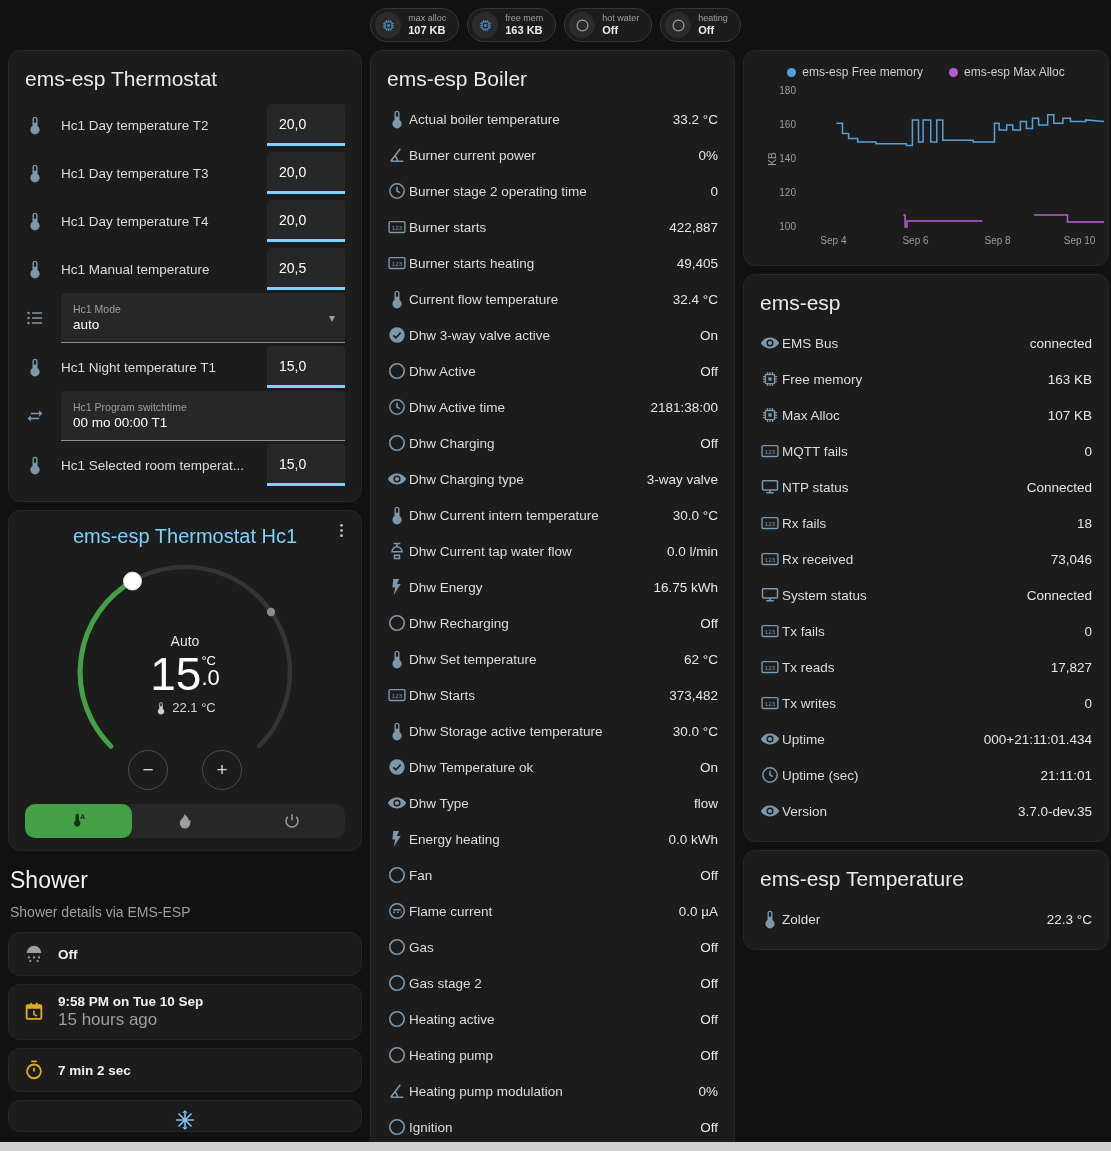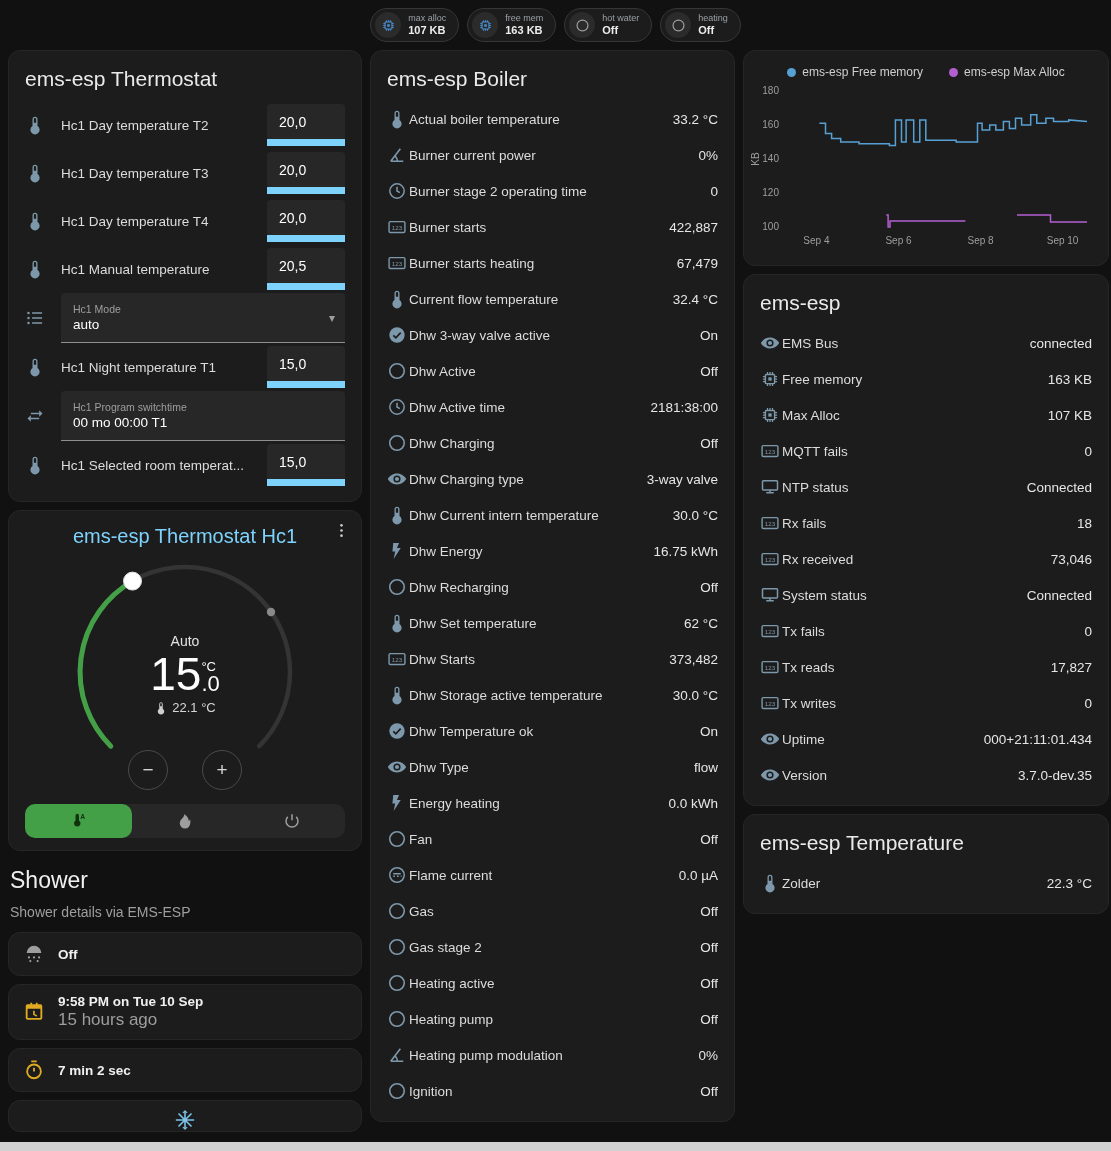--- a/index.html
+++ b/index.html
@@ -18,35 +18,35 @@
 .card{background:#1c1c1c;border:1px solid #262626;border-radius:12px;padding:12px 16px;}
 .card-title{font-size:21px;color:#eaeaea;padding:4px 0 10px;}
 
 .erow{display:flex;align-items:center;gap:0;min-height:36px;}
 .eicon{width:22px;flex:none;display:flex;color:#7d98ab;}
 .eicon svg{width:20px;height:20px;}
 .elabel{flex:1;font-size:13.5px;color:#dcdcdc;white-space:nowrap;overflow:hidden;}
 .evalue{font-size:13.5px;color:#e6e6e6;text-align:right;white-space:nowrap;}
 
 .trow{display:flex;align-items:center;gap:14px;min-height:48px;}
-.numbox{width:78px;height:42px;flex:none;background:#272727;border-radius:4px 4px 0 0;border-bottom:7px solid #7dd3fc;display:flex;align-items:center;padding:0 12px;font-size:14px;color:#fff;}
+.numbox{width:78px;height:42px;flex:none;background:#272727;border-radius:4px 4px 0 0;border-bottom:3px solid #7dd3fc;display:flex;align-items:center;padding:0 12px;font-size:14px;color:#fff;}
 .widebox{flex:1;min-height:50px;background:#272727;border-radius:4px 4px 0 0;border-bottom:1px solid #8f8f8f;display:flex;align-items:center;padding:6px 12px;position:relative;}
 .stack{display:flex;flex-direction:column;gap:2px;justify-content:space-between;}
 .wlabel{font-size:10.5px;color:#9e9e9e;}
 .wvalue{font-size:13.5px;color:#fff;}
 .caret{position:absolute;right:10px;color:#9e9e9e;font-size:12px;}
 
 .dial-header{display:flex;align-items:center;justify-content:center;position:relative;padding:2px 0 4px;}
 .dial-title{font-size:20px;color:#7dd3fc;}
 .dots{position:absolute;right:-6px;top:-2px;color:#c9c9c9;}
 .dots svg{width:19px;height:19px;}
 .dial-wrap{position:relative;width:280px;margin:0 auto;}
 .dial-center{position:absolute;inset:0;display:flex;flex-direction:column;align-items:center;justify-content:center;gap:5px;pointer-events:none;}
 .dial-mode{font-size:14px;color:#e3e3e3;}
-.dial-temp-row{display:flex;align-items:flex-end;}
+.dial-temp-row{display:flex;align-items:flex-start;}
 .dial-temp{font-size:46px;color:#fff;line-height:0.9;}
 .dial-frac{display:flex;flex-direction:column;align-items:flex-start;line-height:1;}
 .dial-unit{font-size:13px;color:#fff;}
 .dial-dec{font-size:22px;color:#fff;}
 .dial-current{display:flex;align-items:center;gap:4px;font-size:13px;color:#d6d6d6;}
 .mini-thermo{display:flex;color:#cfcfcf;}
 .mini-thermo svg{width:14px;height:14px;}
 .stepper{display:flex;justify-content:center;gap:34px;margin-top:-46px;position:relative;}
 .step-btn{width:40px;height:40px;border-radius:50%;border:1px solid #4a4a4a;background:transparent;color:#d5d5d5;font-size:19px;display:flex;align-items:center;justify-content:center;cursor:pointer;font-family:"Liberation Sans",sans-serif;}
 .modes{display:flex;background:#272727;border-radius:10px;height:34px;margin-top:14px;}
@@ -59,21 +59,21 @@
 .mini-card{background:#1c1c1c;border:1px solid #262626;border-radius:12px;padding:9px 14px;display:flex;align-items:center;gap:13px;min-height:44px;}
 .mini-icon{display:flex;color:#9e9e9e;}
 .mini-icon svg{width:22px;height:22px;}
 .icon-amber{color:#dfab22;}
 .icon-snow{color:#7cc4ea;}
 .mini-title{font-size:13.5px;font-weight:bold;color:#f0f0f0;}
 .mini-sub{font-size:17px;color:#9e9e9e;}
 .mini-stack{display:flex;flex-direction:column;gap:1px;}
 .partial-card{background:#1c1c1c;border:1px solid #262626;border-radius:12px;height:32px;display:flex;align-items:flex-start;justify-content:center;padding-top:8px;}
 
-.chart-card{padding:10px 6px 4px;}
+.chart-card{padding:10px 23px 4px;}
 .legend{display:flex;justify-content:center;gap:26px;font-size:12px;color:#cfcfcf;padding:4px 0 2px;}
 .legend-item{display:flex;align-items:center;}
 .legend-dot{width:9px;height:9px;border-radius:50%;display:inline-block;margin-right:6px;}
 .tick{fill:#9e9e9e;font-size:10px;font-family:"Liberation Sans",sans-serif;}
 .bottom-bar{position:absolute;left:0;bottom:0;width:1111px;height:9px;background:#d2d2d2;}
 svg text{font-family:"Liberation Sans",sans-serif;}
 </style>
 </head>
 <body>
 
@@ -371,21 +371,21 @@
             <span class="evalue">422,887</span>
           </div>
           <div class="erow">
             <span class="eicon">
               <svg viewBox="0 0 24 24">
                 <rect x="2.5" y="5.5" width="19" height="13" rx="1.5" fill="none" stroke="currentColor" stroke-width="1.7"></rect>
                 <text x="12" y="15.3" font-size="7.5" text-anchor="middle" fill="currentColor">123</text>
               </svg>
             </span>
             <span class="elabel">Burner starts heating</span>
-            <span class="evalue">67,479</span>
+            <span class="evalue">49,405</span>
           </div>
           <div class="erow">
             <span class="eicon">
               <svg viewBox="0 0 24 24">
                 <path fill="currentColor" d="M15 13.2V5a3 3 0 0 0-6 0v8.2a5.5 5.5 0 1 0 6 0zM12 3.6A1.4 1.4 0 0 1 13.4 5v4.2h-2.8V5A1.4 1.4 0 0 1 12 3.6z"></path>
               </svg>
             </span>
             <span class="elabel">Current flow temperature</span>
             <span class="evalue">32.4 °C</span>
           </div>
@@ -437,20 +437,29 @@
             <span class="evalue">3-way valve</span>
           </div>
           <div class="erow">
             <span class="eicon">
               <svg viewBox="0 0 24 24">
                 <path fill="currentColor" d="M15 13.2V5a3 3 0 0 0-6 0v8.2a5.5 5.5 0 1 0 6 0zM12 3.6A1.4 1.4 0 0 1 13.4 5v4.2h-2.8V5A1.4 1.4 0 0 1 12 3.6z"></path>
               </svg>
             </span>
             <span class="elabel">Dhw Current intern temperature</span>
             <span class="evalue">30.0 °C</span>
+          </div>
+          <div class="erow">
+            <span class="eicon">
+              <svg viewBox="0 0 24 24">
+                <path fill="none" stroke="currentColor" stroke-width="1.8" d="M12 3v4M8 3h8M12 7a6 6 0 0 0-6 6h12a6 6 0 0 0-6-6zM9 17h6v4H9z"></path>
+              </svg>
+            </span>
+            <span class="elabel">Dhw Current tap water flow</span>
+            <span class="evalue">0.0 l/min</span>
           </div>
           <div class="erow">
             <span class="eicon">
               <svg viewBox="0 0 24 24">
                 <path fill="currentColor" d="M7.5 2.5h7l-2.6 6h4.6L8 21.5l1.8-9H6.5z"></path>
               </svg>
             </span>
             <span class="elabel">Dhw Energy</span>
             <span class="evalue">16.75 kWh</span>
           </div>
@@ -744,20 +753,30 @@
               <svg viewBox="0 0 24 24">
                 <path fill="currentColor" d="M12 5.5C7 5.5 2.7 8.6 1 12c1.7 3.4 6 6.5 11 6.5s9.3-3.1 11-6.5c-1.7-3.4-6-6.5-11-6.5zm0 10.8A4.3 4.3 0 1 1 16.3 12A4.3 4.3 0 0 1 12 16.3zm0-6.8A2.5 2.5 0 1 0 14.5 12A2.5 2.5 0 0 0 12 9.5z"></path>
               </svg>
             </span>
             <span class="elabel">Uptime</span>
             <span class="evalue">000+21:11:01.434</span>
           </div>
           <div class="erow">
             <span class="eicon">
               <svg viewBox="0 0 24 24">
+                <circle cx="12" cy="12" r="8.6" fill="none" stroke="currentColor" stroke-width="1.8"></circle>
+                <path fill="none" stroke="currentColor" stroke-width="1.8" d="M12 6.8V12l3.4 2"></path>
+              </svg>
+            </span>
+            <span class="elabel">Uptime (sec)</span>
+            <span class="evalue">21:11:01</span>
+          </div>
+          <div class="erow">
+            <span class="eicon">
+              <svg viewBox="0 0 24 24">
                 <path fill="currentColor" d="M12 5.5C7 5.5 2.7 8.6 1 12c1.7 3.4 6 6.5 11 6.5s9.3-3.1 11-6.5c-1.7-3.4-6-6.5-11-6.5zm0 10.8A4.3 4.3 0 1 1 16.3 12A4.3 4.3 0 0 1 12 16.3zm0-6.8A2.5 2.5 0 1 0 14.5 12A2.5 2.5 0 0 0 12 9.5z"></path>
               </svg>
             </span>
             <span class="elabel">Version</span>
             <span class="evalue">3.7.0-dev.35</span>
           </div>
         </div>
     </div>
 
     <div class="card">

